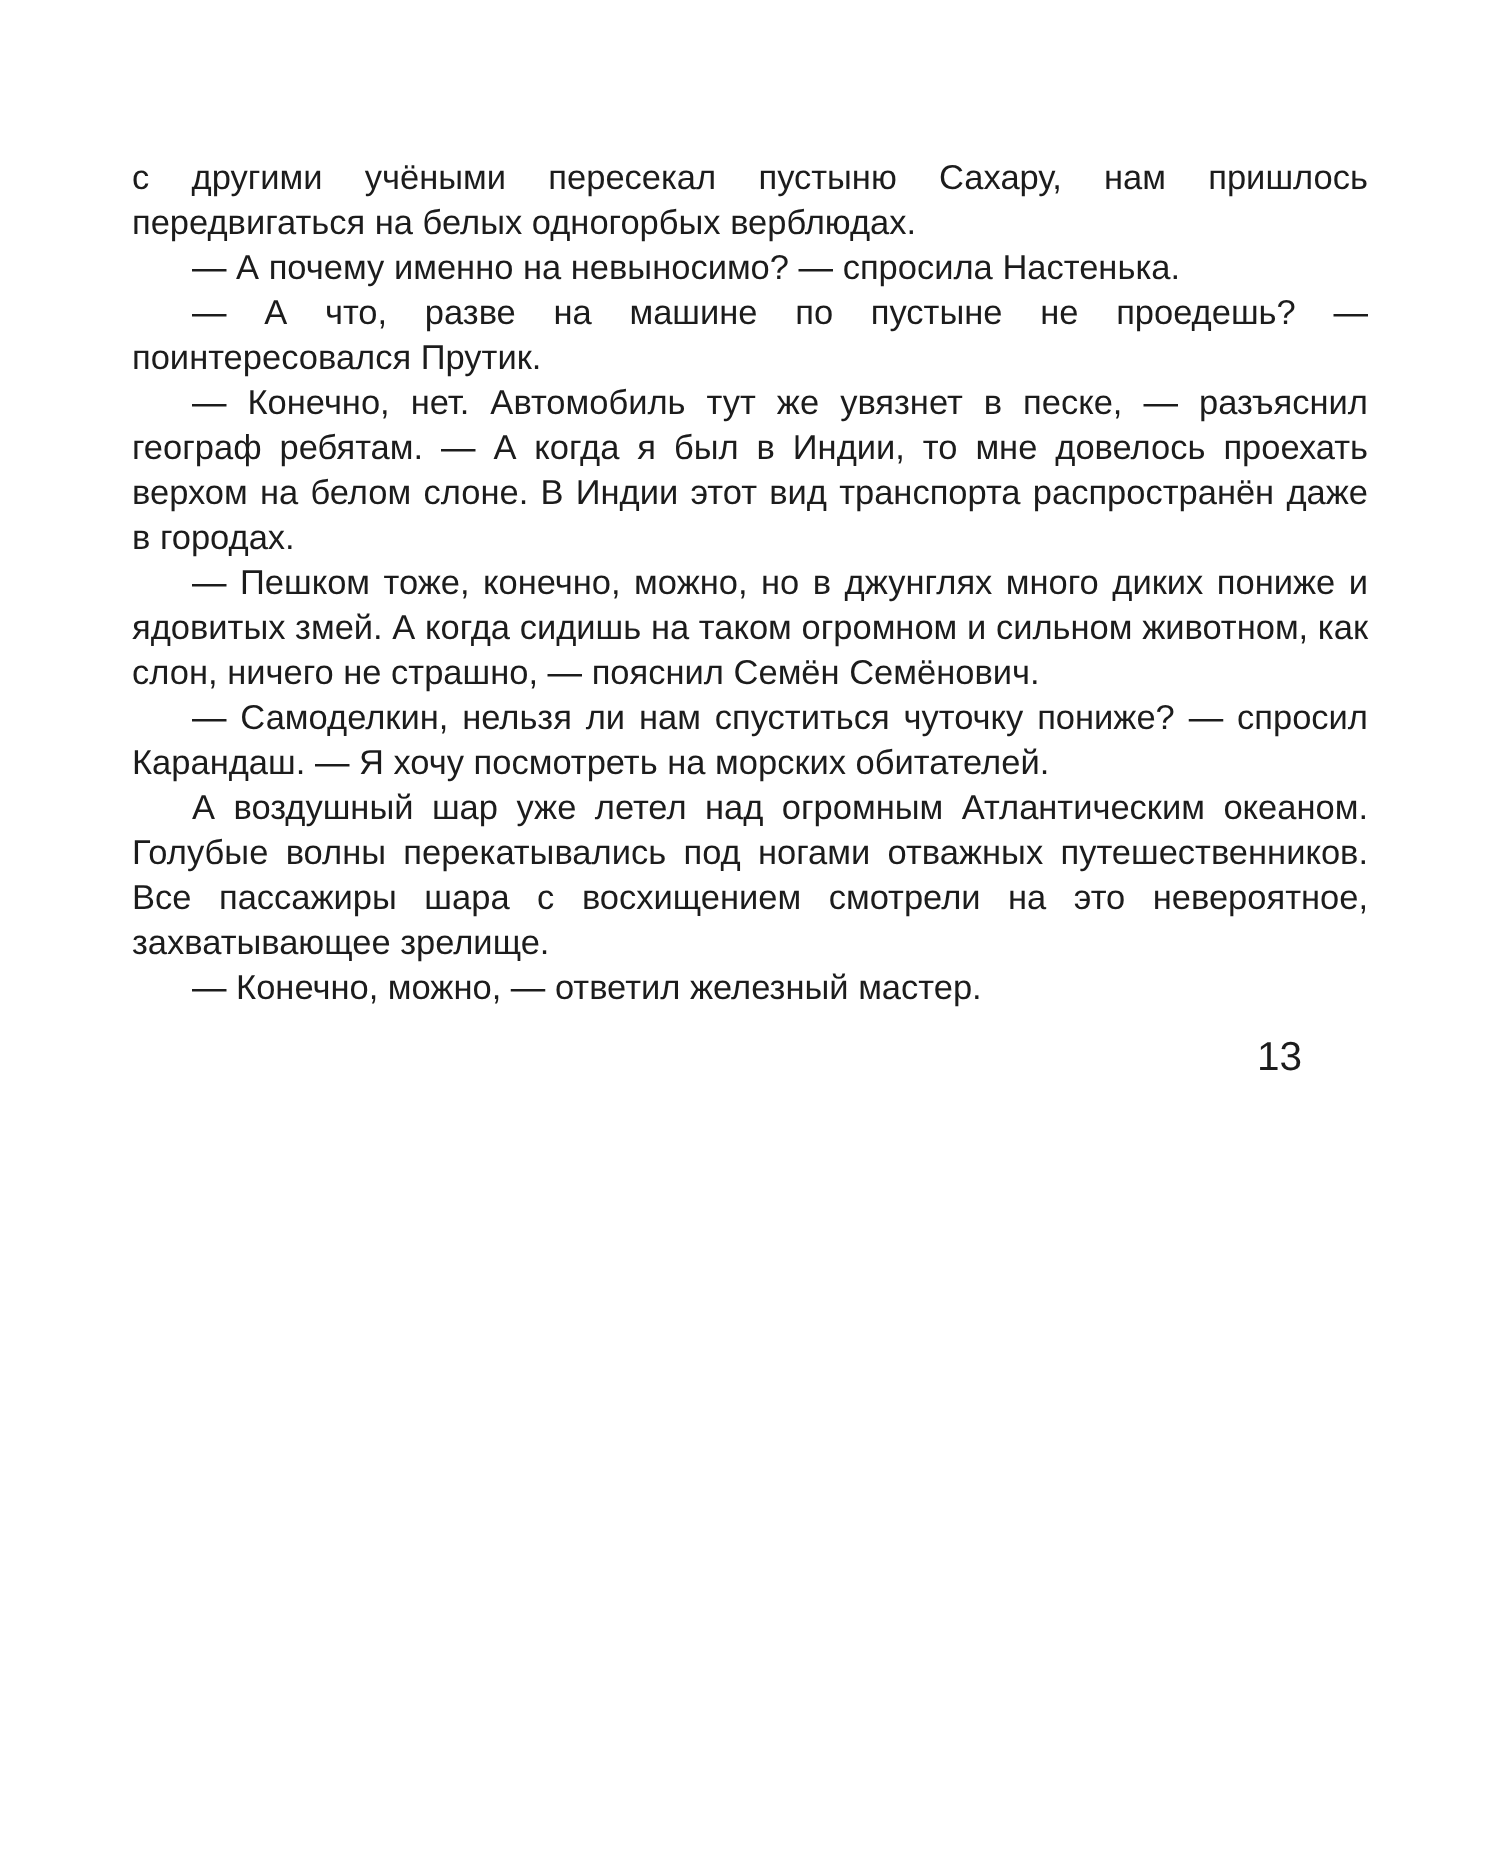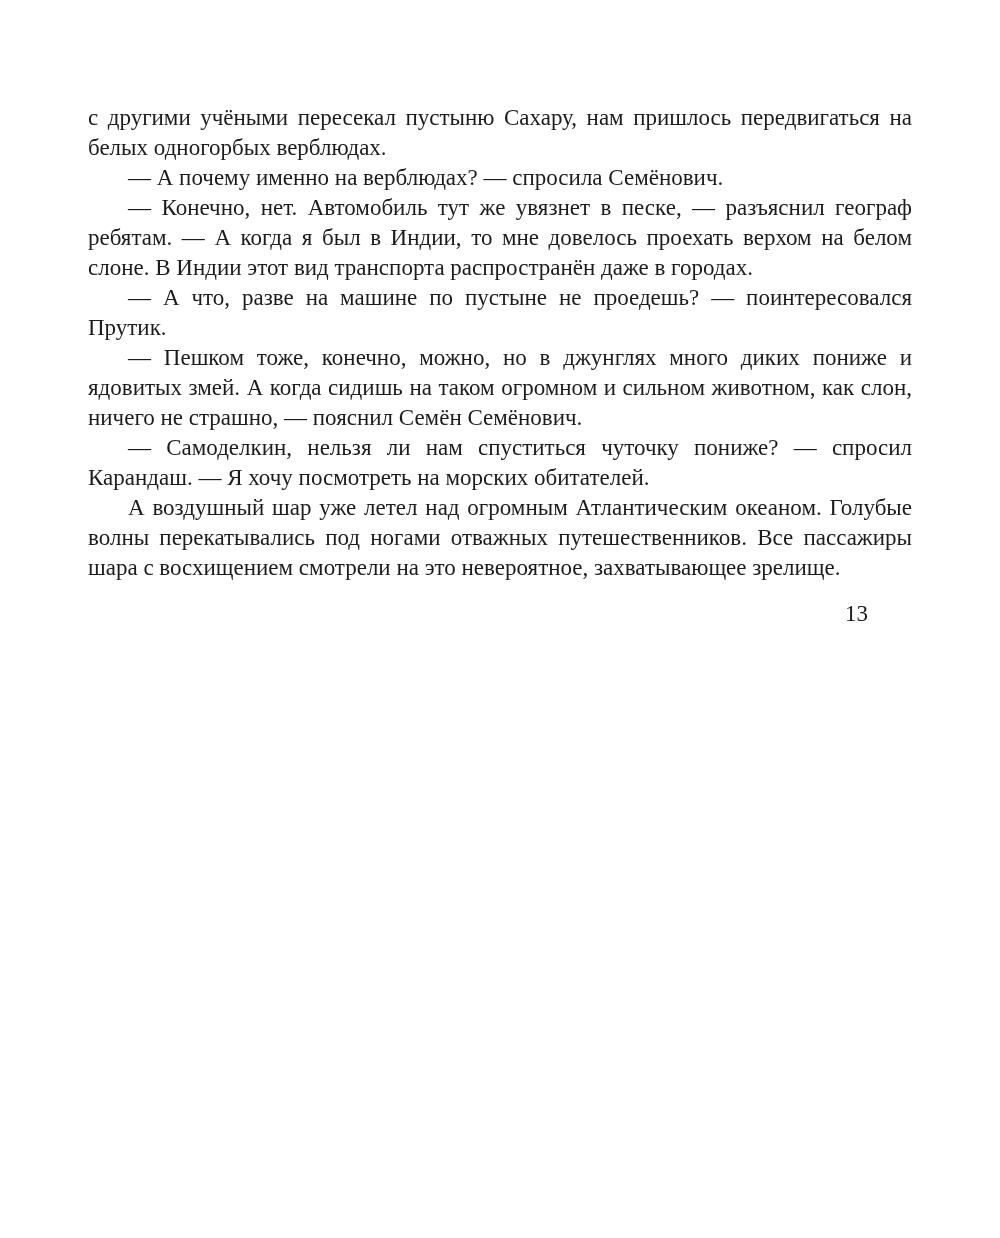--- a/index.html
+++ b/index.html
@@ -10,45 +10,46 @@
     width: 1000px;
     height: 1238px;
     background: #ffffff;
     overflow: hidden;
   }
   .page {
     box-sizing: border-box;
     width: 1000px;
     height: 1238px;
     padding: 103px 88px 0 88px;
-    font-family: Liberation Serif, serif;
+    font-family: Liberation Sans, sans-serif;
     font-size: 23px;
     line-height: 30px;
     color: #1c1c1c;
   }
   .page p {
     margin: 0;
     text-align: justify;
     text-indent: 40px;
   }
   .page p.no-indent {
     text-indent: 0;
   }
   .page-number {
     margin-top: 16px;
     text-align: right;
     padding-right: 44px;
-    font-size: 23px;
+    font-size: 27px;
   }
 </style>
 </head>
 <body>
 
 <div class="page">
   <p class="no-indent">с другими учёными пересекал пустыню Сахару, нам пришлось передвигаться на белых одногорбых верблюдах.</p>
-  <p>— А почему именно на верблюдах? — спросила Семёнович.</p>
+  <p>— А почему именно на невыносимо? — спросила Настенька.</p>
+  <p>— А что, разве на машине по пустыне не проедешь? — поинтересовался Прутик.</p>
   <p>— Конечно, нет. Автомобиль тут же увязнет в песке, — разъяснил географ ребятам. — А когда я был в Индии, то мне довелось проехать верхом на белом слоне. В Индии этот вид транспорта распространён даже в городах.</p>
-  <p>— А что, разве на машине по пустыне не проедешь? — поинтересовался Прутик.</p>
   <p>— Пешком тоже, конечно, можно, но в джунглях много диких пониже и ядовитых змей. А когда сидишь на таком огромном и сильном животном, как слон, ничего не страшно, — пояснил Семён Семёнович.</p>
   <p>— Самоделкин, нельзя ли нам спуститься чуточку пониже? — спросил Карандаш. — Я хочу посмотреть на морских обитателей.</p>
   <p>А воздушный шар уже летел над огромным Атлантическим океаном. Голубые волны перекатывались под ногами отважных путешественников. Все пассажиры шара с восхищением смотрели на это невероятное, захватывающее зрелище.</p>
+  <p>— Конечно, можно, — ответил железный мастер.</p>
   <div class="page-number">13</div>
 </div>
 
 </body></html>

